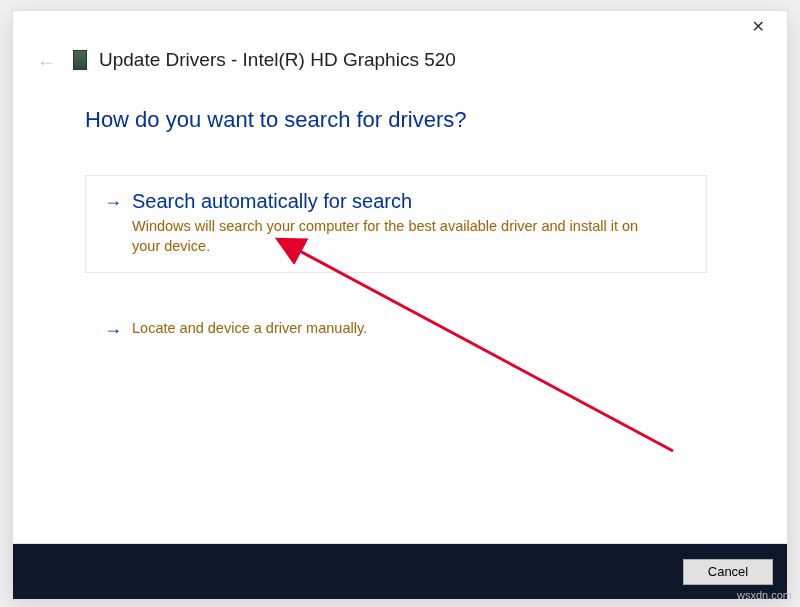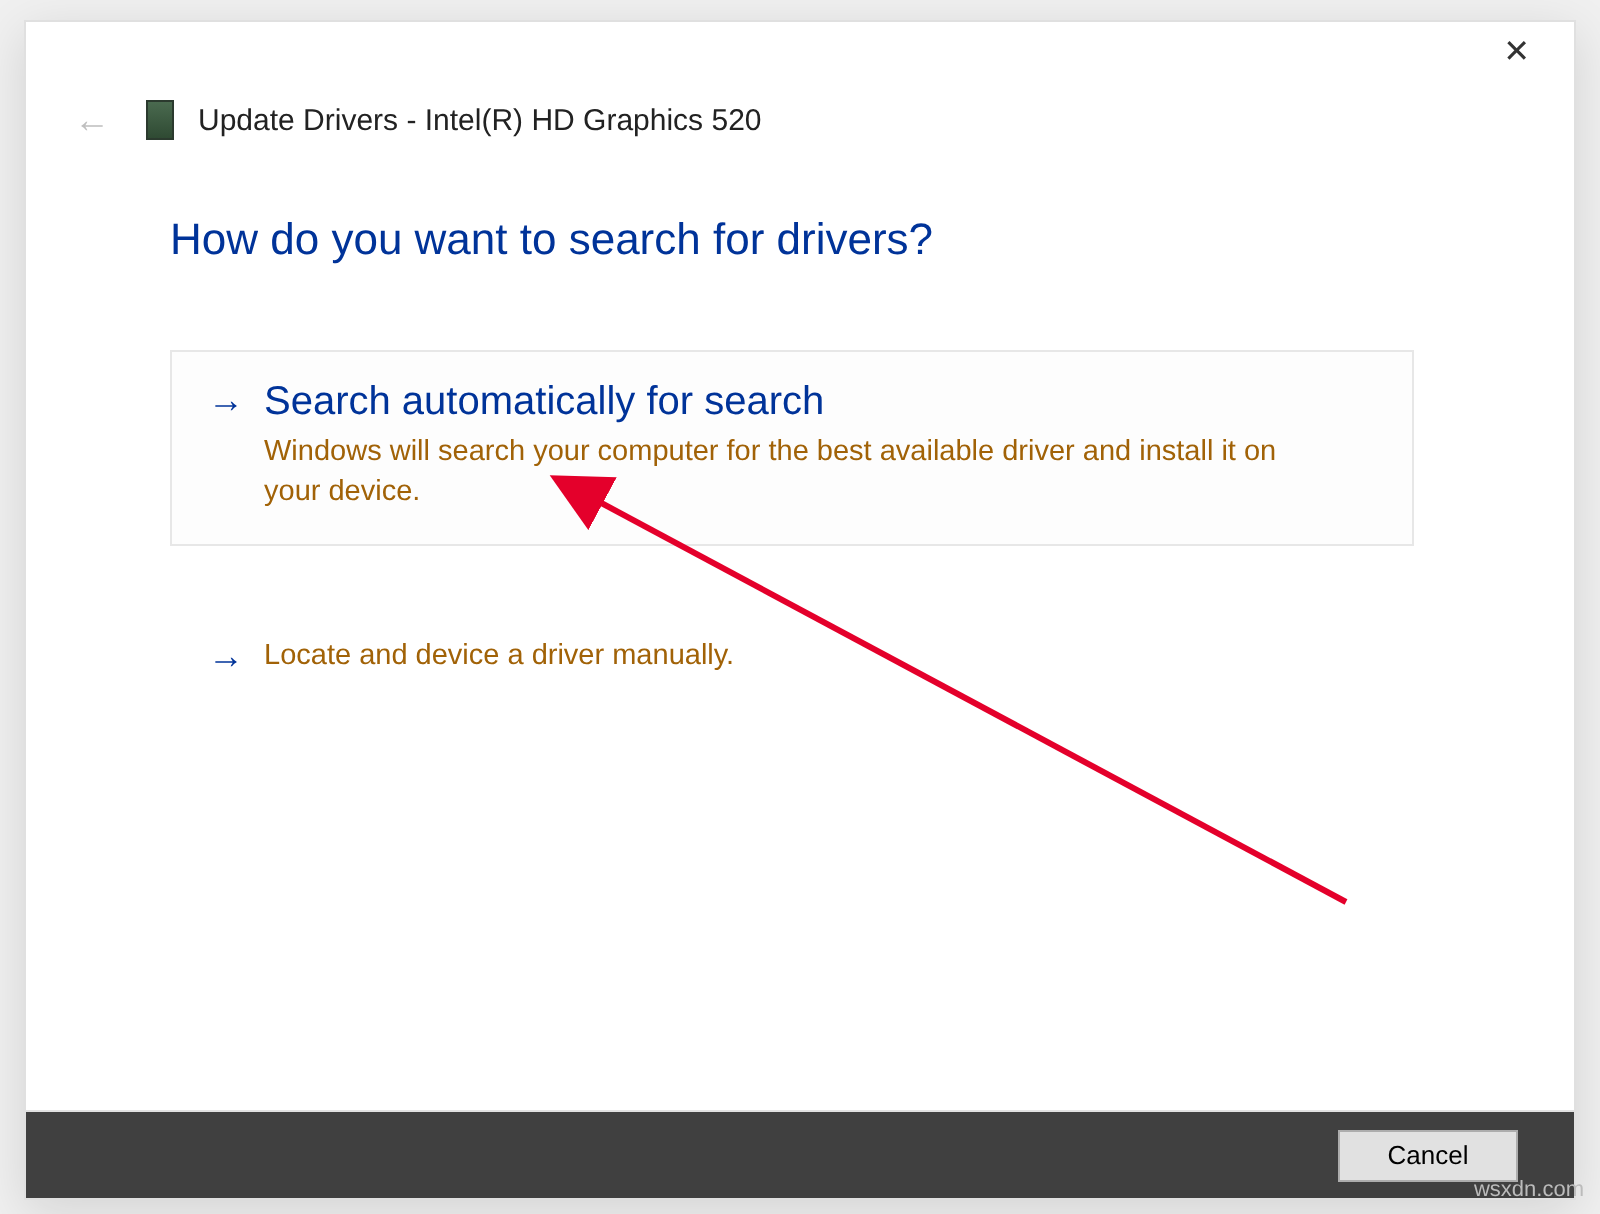--- a/index.html
+++ b/index.html
@@ -53,21 +53,21 @@
     padding: 4px 6px;
     line-height: 1;
   }
   .device-icon {
     width: 14px;
     height: 20px;
     background: linear-gradient(#4a6a4f, #2f4a33);
     border: 1px solid #2b3a2e;
   }
   .title {
-    font-size: 15px;
+    font-size: 19px;
     color: #222;
   }
   .content {
     flex: 1;
     padding: 26px 80px 0 72px;
     position: relative;
   }
   .heading {
     color: #003399;
     font-size: 22px;
@@ -102,27 +102,27 @@
     line-height: 26px;
   }
   .opt-desc {
     color: #a16207;
     font-size: 14.5px;
     line-height: 20px;
     margin-top: 2px;
     max-width: 520px;
   }
   .footer {
-    height: 44px;
-    background: #404040;
+    height: 56px;
+    background: #0f172a;
     border-top: 1px solid #e1e1e1;
     display: flex;
     justify-content: flex-end;
     align-items: center;
-    padding-right: 28px;
+    padding-right: 14px;
   }
   .btn {
     min-width: 90px;
     height: 26px;
     background: #e1e1e1;
     border: 1px solid #adadad;
     font-family: inherit;
     font-size: 13px;
     color: #000;
     padding: 0 14px;

